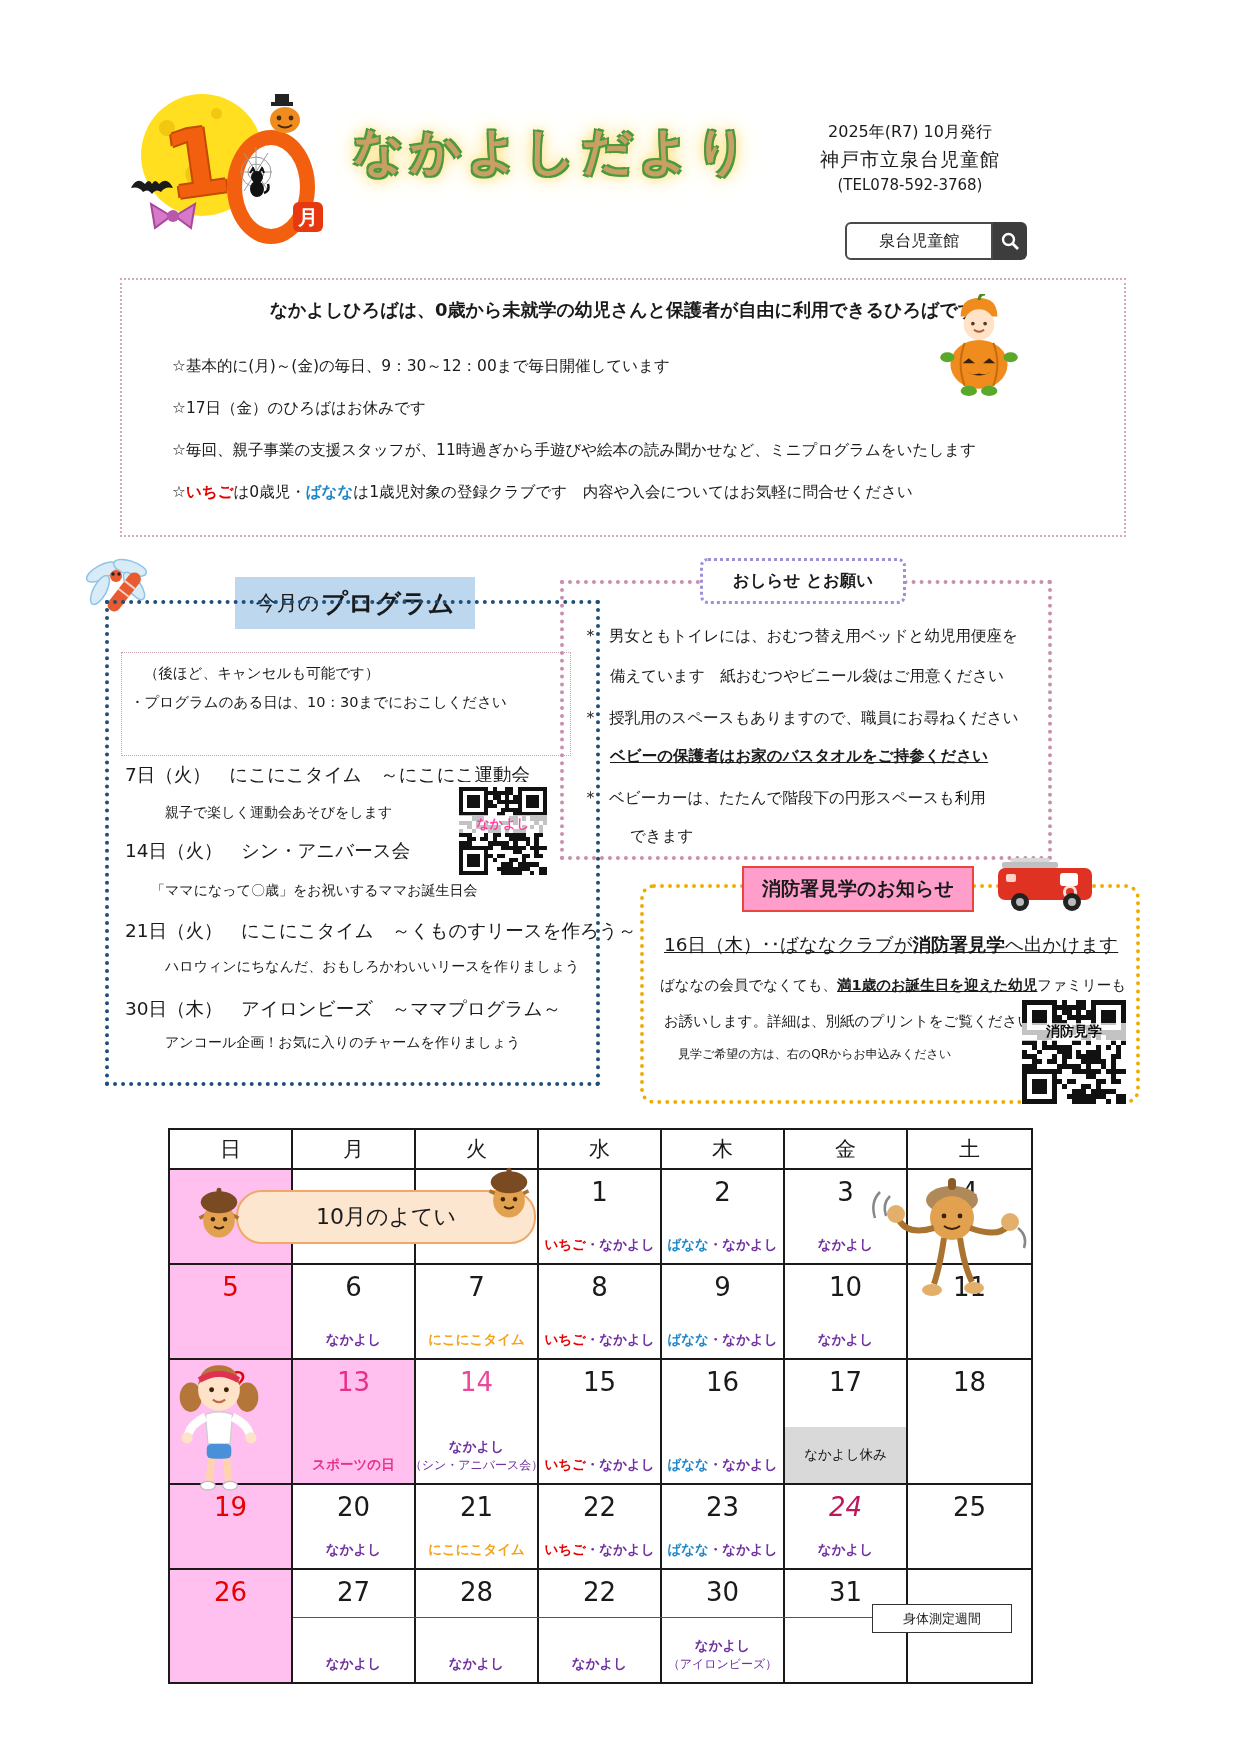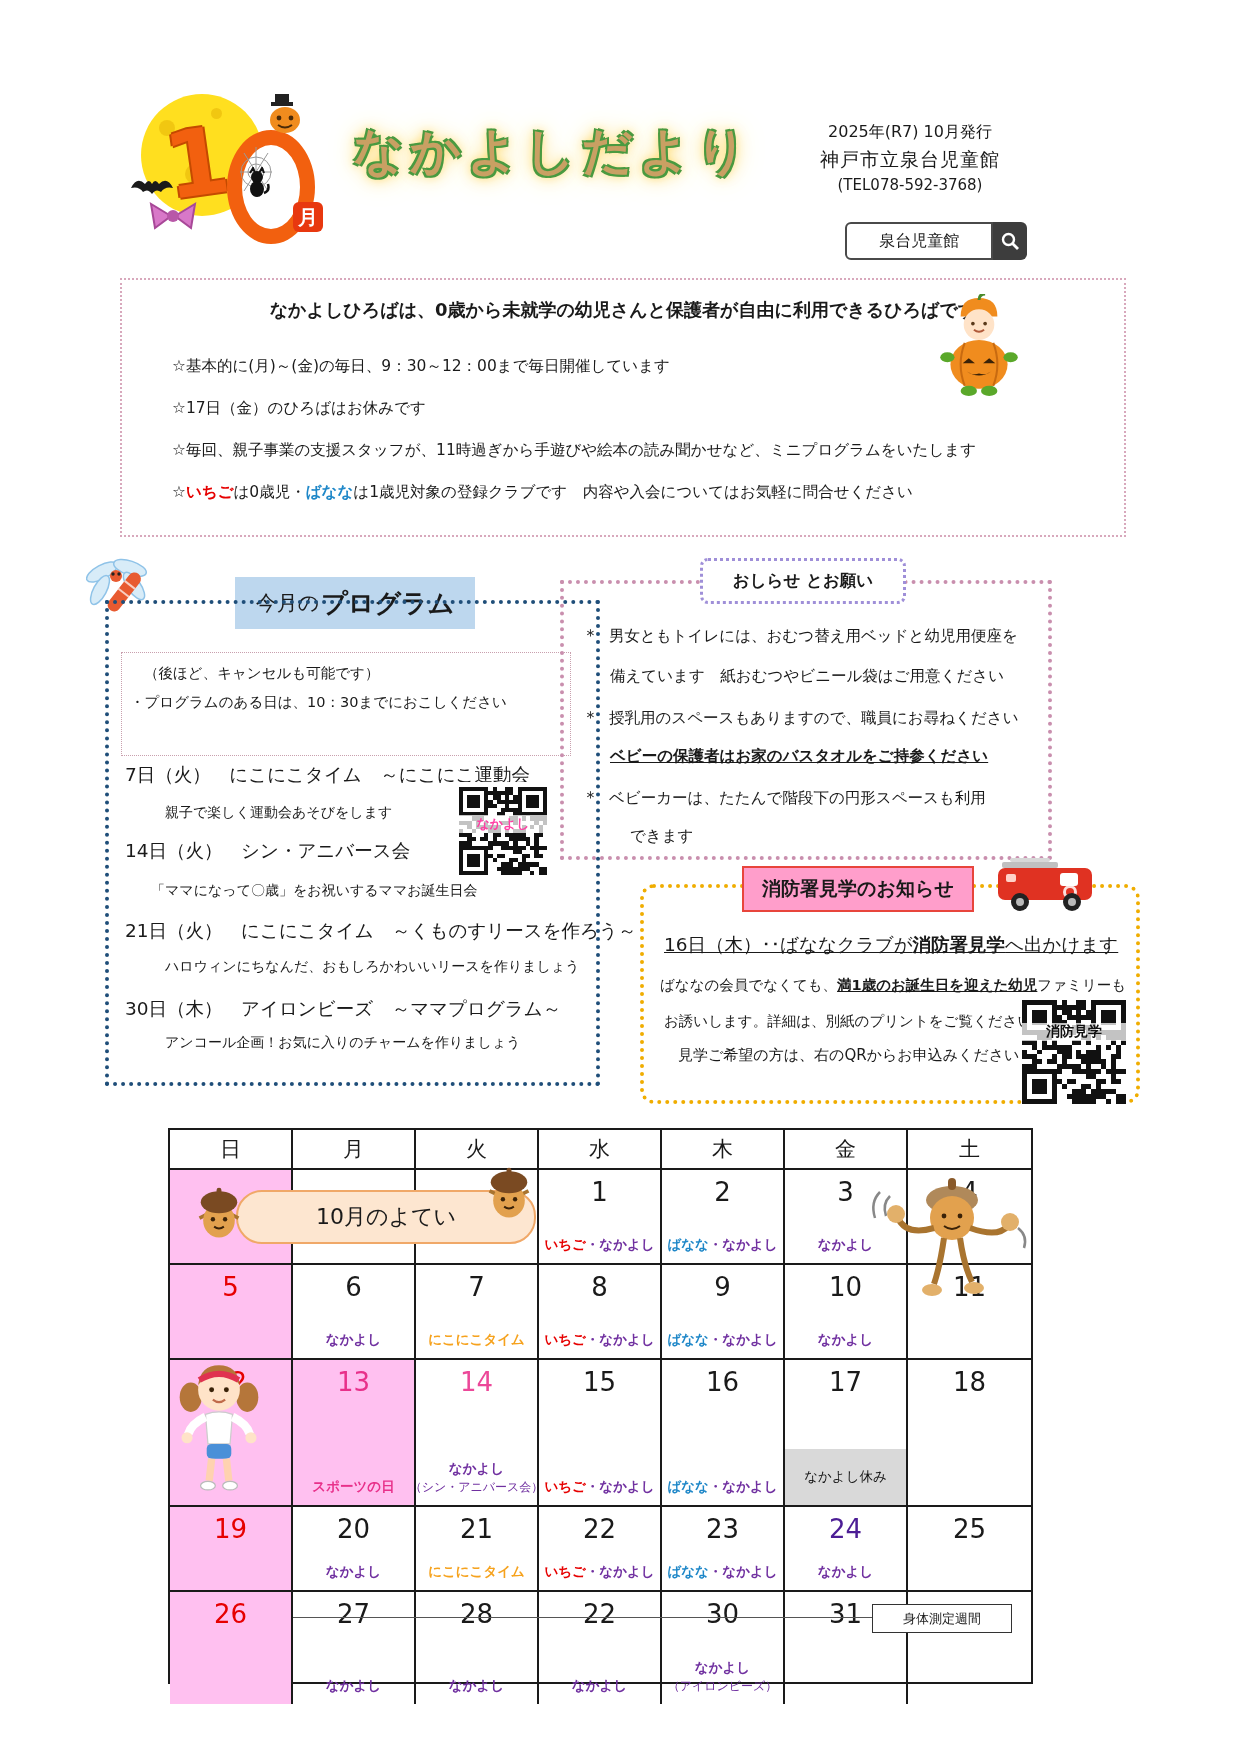--- a/index.html
+++ b/index.html
@@ -58,21 +58,21 @@
   .bold-underline{font-weight:bold;text-decoration:underline;}
 
   
   .fire-box{left:640px;top:884px;width:492px;height:212px;border:4px dotted #f0ad00;border-radius:14px;}
   .fire-header{left:742px;top:866px;width:228px;height:42px;background:#ff9ecb;border:2px solid #e8453c;
     display:flex;align-items:center;justify-content:center;font-size:19px;font-weight:600;}
   .fire-line{position:absolute;white-space:nowrap;}
   .fire-line1{left:20px;top:44px;font-size:18.5px;text-decoration:underline;}
   .fire-line2{left:16px;top:88px;font-size:14.5px;}
   .fire-line3{left:20px;top:124px;font-size:14.5px;}
-  .fire-line4{left:34px;top:158px;font-size:15px;}
+  .fire-line4{left:34px;top:158px;font-size:12px;}
   .u{text-decoration:underline;}
 
   
   .qr{background:#fff;}
   .qr svg{width:100%;height:100%;display:block;}
   .qr-label{position:absolute;left:0;width:100%;text-align:center;font-weight:bold;background:rgba(255,255,255,.75);}
   .qr1-label{top:34%;font-size:13px;color:#ff3fa4;}
   .qr2-label{top:22%;font-size:14px;color:#111;}
 
   
@@ -681,21 +681,21 @@
           <div class="cal-c">
             <div class="cal-num" style="color: rgb(26, 26, 26);">10</div>
             <div class="cal-labwrap">
               <div class="cal-lab"><span style="color: rgb(112, 48, 160);">なかよし</span></div>
             </div>
           </div>
           <div class="cal-c">
             <div class="cal-num" style="color: rgb(26, 26, 26);">11</div>
           </div>
         </div>
-        <div class="cal-row" style="height: 147px;">
+        <div class="cal-row" style="height: 125px;">
           <div class="cal-c" style="background: rgb(255, 192, 240);">
             <div class="cal-num" style="color: rgb(230, 0, 0);">12</div>
           </div>
           <div class="cal-c" style="background: rgb(255, 192, 240);">
             <div class="cal-num" style="color: rgb(232, 48, 138);">13</div>
             <div class="cal-labwrap">
               <div class="cal-lab"><span style="color: rgb(232, 48, 138);">スポーツの日</span></div>
             </div>
           </div>
           <div class="cal-c">
@@ -747,21 +747,21 @@
               <div class="cal-lab"><span style="color: rgb(230, 0, 0);">いちご</span><span style="color: rgb(112, 48, 160);">・なかよし</span></div>
             </div>
           </div>
           <div class="cal-c">
             <div class="cal-num" style="color: rgb(26, 26, 26);">23</div>
             <div class="cal-labwrap">
               <div class="cal-lab"><span style="color: rgb(30, 135, 200);">ばなな</span><span style="color: rgb(112, 48, 160);">・なかよし</span></div>
             </div>
           </div>
           <div class="cal-c">
-            <div class="cal-num" style="color: #4c1d95;">24</div>
+            <div class="cal-num" style="color: #be185d; font-style: italic;">24</div>
             <div class="cal-labwrap">
               <div class="cal-lab"><span style="color: rgb(112, 48, 160);">なかよし</span></div>
             </div>
           </div>
           <div class="cal-c">
             <div class="cal-num" style="color: rgb(26, 26, 26);">25</div>
           </div>
         </div>
         <div class="cal-row" style="height: 112px;">
           <div class="cal-c" style="background: rgb(255, 192, 240);">

